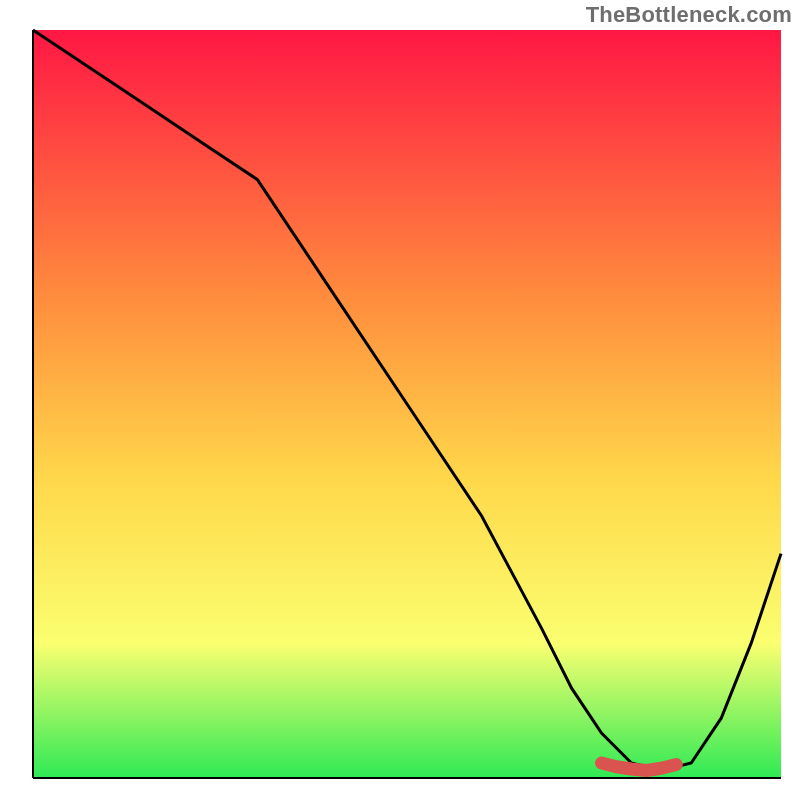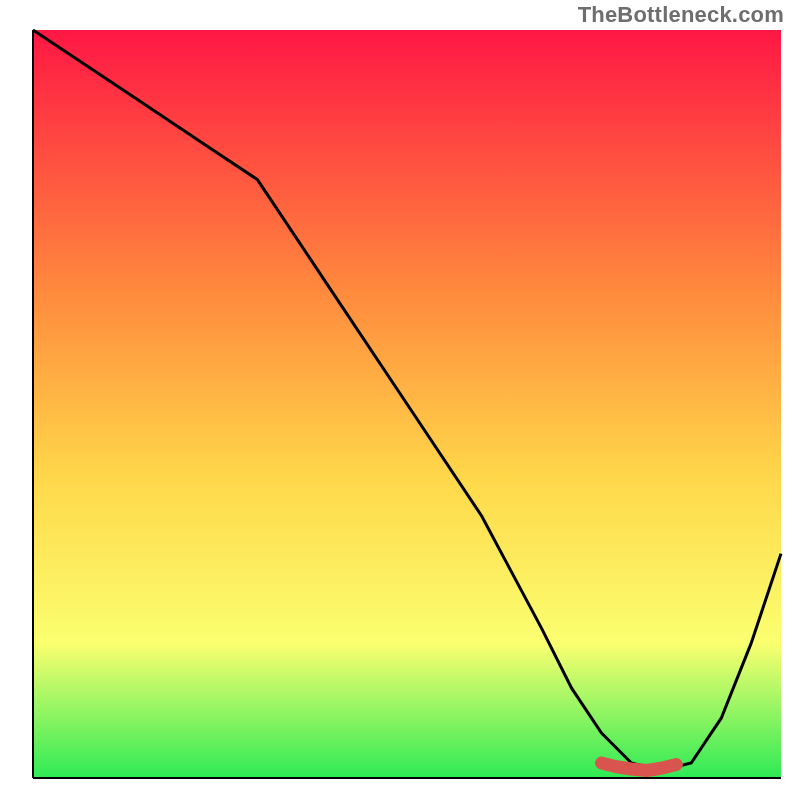--- a/index.html
+++ b/index.html
@@ -11,21 +11,21 @@
     font-family: Arial, Helvetica, sans-serif;
   }
   .wrap {
     position: relative;
     width: 800px;
     height: 800px;
   }
   .watermark {
     position: absolute;
     top: 2px;
-    right: 16px;
+    right: 8px;
     font-size: 22px;
     font-weight: 600;
     color: #6e6e6e;
     letter-spacing: 0.2px;
   }
   svg {
     position: absolute;
     top: 0;
     left: 0;
   }

